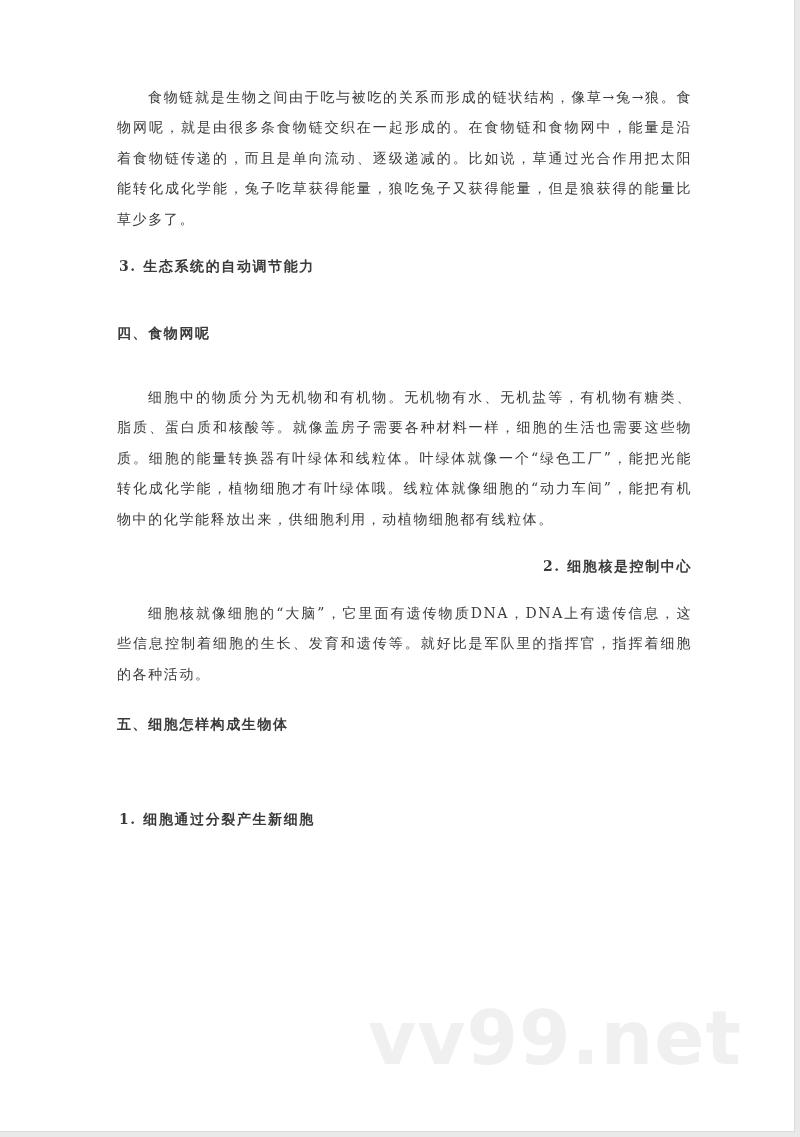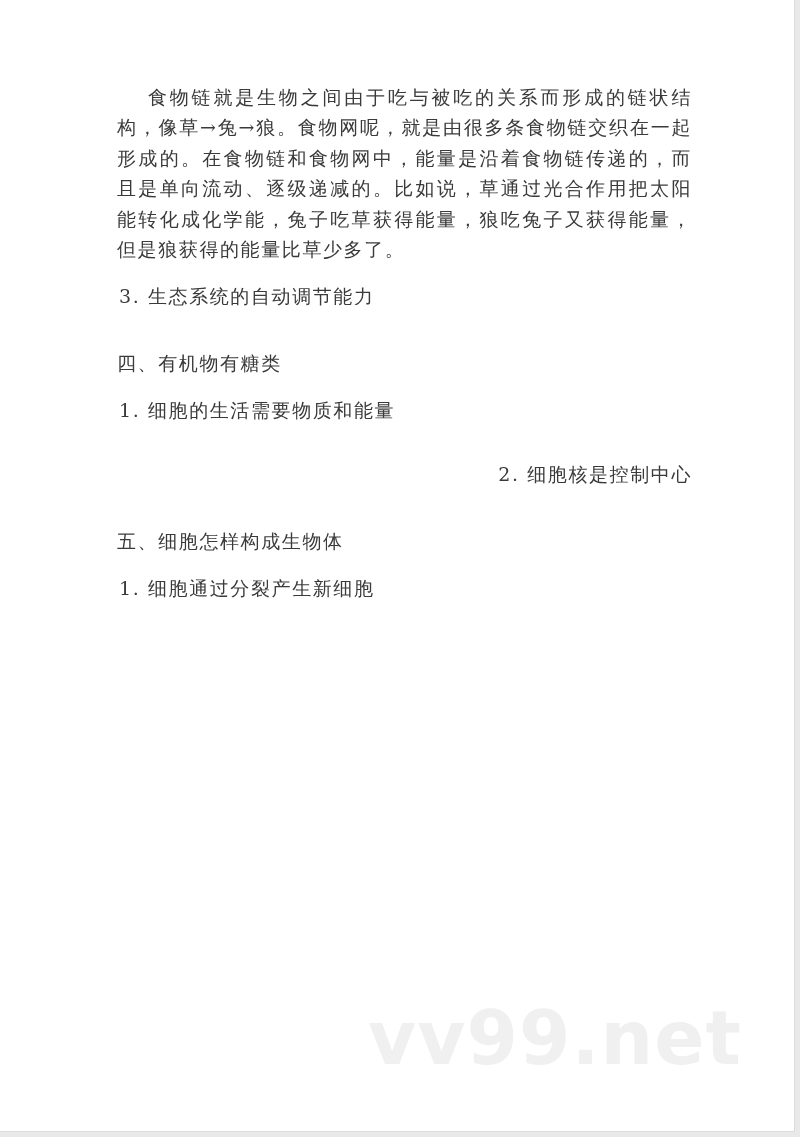--- a/index.html
+++ b/index.html
@@ -20,32 +20,33 @@
     border-right: 1px solid #dcdcdc;
     border-bottom: 1px solid #dcdcdc;
   }
   .content {
     position: absolute;
     left: 117px;
     top: 82px;
     width: 575px;
     font-family: "DejaVu Serif", "Liberation Serif", serif;
     color: #3a3a3a;
-    font-size: 19px;
+    font-size: 14px;
     letter-spacing: 1.6px;
   }
   .para {
     margin: 0;
     line-height: 30.4px;
     text-indent: 31px;
     text-align: justify;
   }
   .heading {
     margin: 0;
     line-height: 30px;
+    font-weight: bold;
   }
   .gap-sm { height: 20px; }
   .gap-md { height: 17px; }
   .watermark {
     position: absolute;
     left: 368px;
     top: 995px;
     font-family: "DejaVu Sans", "Liberation Sans", sans-serif;
     font-weight: bold;
     font-size: 74px;
@@ -62,33 +63,34 @@
   <div class="content">
 
     <p class="para">食物链就是生物之间由于吃与被吃的关系而形成的链状结构，像草→兔→狼。食物网呢，就是由很多条食物链交织在一起形成的。在食物链和食物网中，能量是沿着食物链传递的，而且是单向流动、逐级递减的。比如说，草通过光合作用把太阳能转化成化学能，兔子吃草获得能量，狼吃兔子又获得能量，但是狼获得的能量比草少多了。</p>
     <div class="gap-md"></div>
 
     <p class="heading" style="padding-left:2px;">3. 生态系统的自动调节能力</p>
     <div class="gap-md"></div>
 
     <div class="gap-sm"></div>
 
-    <p class="heading">四、有机物有糖类</p>
+    <p class="heading">四、食物网呢</p>
     <div class="gap-md"></div>
 
-    <p class="heading" style="padding-left:2px;">1. 细胞的生活需要物质和能量</p>
     <div class="gap-md"></div>
 
+    <p class="para">细胞中的物质分为无机物和有机物。无机物有水、无机盐等，有机物有糖类、脂质、蛋白质和核酸等。就像盖房子需要各种材料一样，细胞的生活也需要这些物质。细胞的能量转换器有叶绿体和线粒体。叶绿体就像一个“绿色工厂”，能把光能转化成化学能，植物细胞才有叶绿体哦。线粒体就像细胞的“动力车间”，能把有机物中的化学能释放出来，供细胞利用，动植物细胞都有线粒体。</p>
     <div class="gap-md"></div>
 
     <p class="heading" style="padding-left:2px;text-align:right;">2. 细胞核是控制中心</p>
     <div class="gap-md"></div>
 
+    <p class="para">细胞核就像细胞的“大脑”，它里面有遗传物质DNA，DNA上有遗传信息，这些信息控制着细胞的生长、发育和遗传等。就好比是军队里的指挥官，指挥着细胞的各种活动。</p>
     <div class="gap-sm"></div>
 
     <p class="heading">五、细胞怎样构成生物体</p>
     <div class="gap-md"></div>
 
-    <p class="heading" style="padding-left:2px;">1. 细胞通过分裂产生新细胞</p>
+    <p class="heading" style="padding-left:2px;margin-top:48px;">1. 细胞通过分裂产生新细胞</p>
   </div>
 
   <div class="watermark">vv99.net</div>
 </div>
 
 </body></html>

